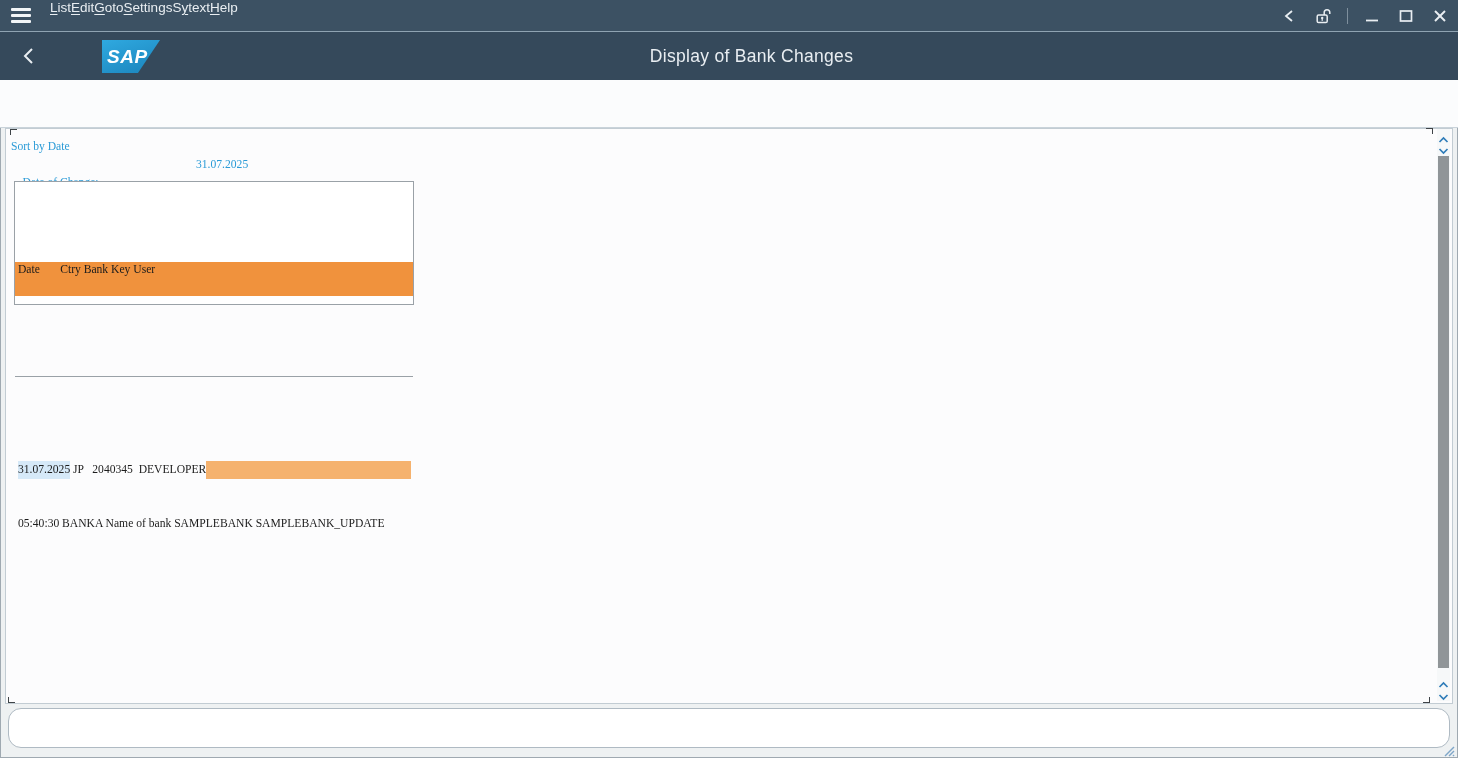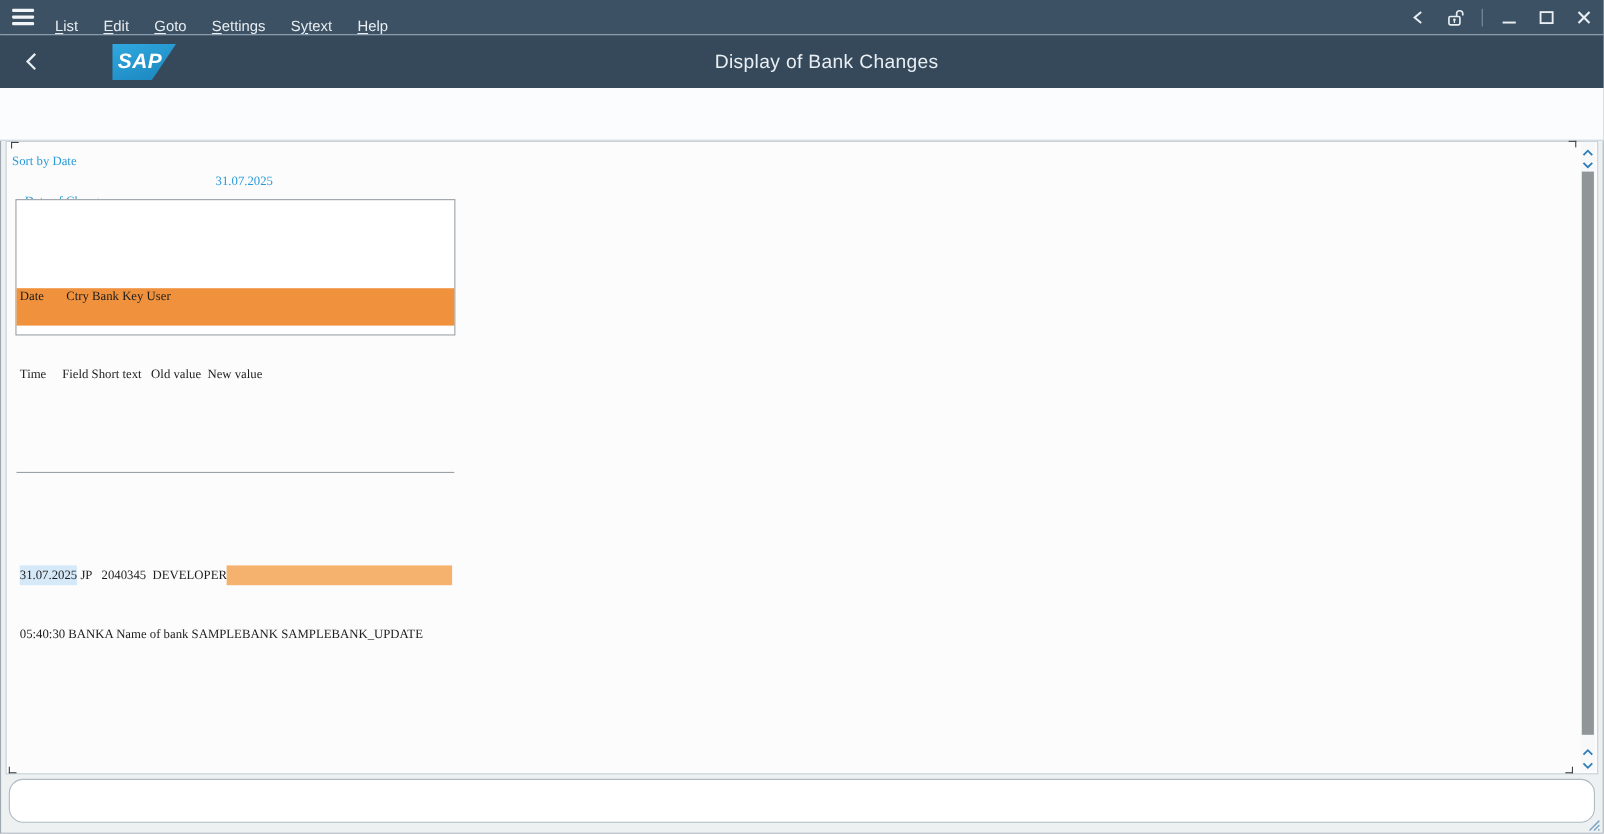--- a/index.html
+++ b/index.html
@@ -6,21 +6,21 @@
   html,body { width:1458px; height:758px; }
   body { font-family:"Liberation Sans", sans-serif; background:#EEF1F2; }
   .screen { position:relative; width:1458px; height:758px; overflow:hidden;
             background:#EEF1F2; box-shadow: inset 0 0 0 1px #9FA9B1; }
 
   
   .menubar { position:absolute; left:0; top:0; width:1458px; height:32px;
              background:#3C5163; border-bottom:1px solid #8FA3B2; }
   .hamburger { position:absolute; left:11px; top:8px; width:22px; height:16px; cursor:pointer; }
   .hamburger i { display:block; width:20px; height:2.6px; background:#F2F5F7; margin-bottom:3.4px; border-radius:1px; }
-  .menu-items { position:absolute; left:50px; top:0; height:31px; display:flex; gap:23px; align-items:flex-end; }
+  .menu-items { position:absolute; left:50px; top:0; height:31px; display:flex; align-items:flex-start; }
   .menu-item { color:#E9EEF2; font-size:13.5px; white-space:pre; cursor:pointer; }
   .menu-item .u { text-decoration:underline; text-underline-offset:2px; }
   .win-controls { position:absolute; right:8px; top:0; height:31px; display:flex; align-items:center; gap:14px; }
   .win-controls .wc { width:20px; height:20px; display:flex; align-items:center; justify-content:center; cursor:pointer; }
   .wc-divider { width:1px; height:16px; background:#7E8F9D; }
 
   
   .titlebar { position:absolute; left:0; top:32px; width:1458px; height:48px; background:#35495B; }
   .back-btn { position:absolute; left:22px; top:15px; width:18px; height:18px; cursor:pointer; }
   .sap-logo { position:absolute; left:62px; top:40px; width:58px; height:33px;
@@ -361,21 +361,20 @@
 
   <div class="mono list-blue list-line1">Sort by Date</div>
   <div class="mono list-blue list-line2">
     <span>Date of Change:</span>
     <span class="val">31.07.2025</span>
   </div>
 
   <div class="chg-table mono">
     <div class="chg-head">
       <div class="chg-h1">Date       Ctry Bank Key User</div>
-      <div class="chg-h2">Time     Field Short text   Old value  New value</div>
     </div>
     <div class="chg-sep"></div>
     <div class="chg-body">
       <div class="chg-row">
         <span class="hl">31.07.2025</span><span> JP   2040345  DEVELOPER</span>
         <span class="chg-fill"></span>
       </div>
       <div class="chg-row">
         <span>05:40:30 BANKA Name of bank SAMPLEBANK SAMPLEBANK_UPDATE</span>
       </div>

